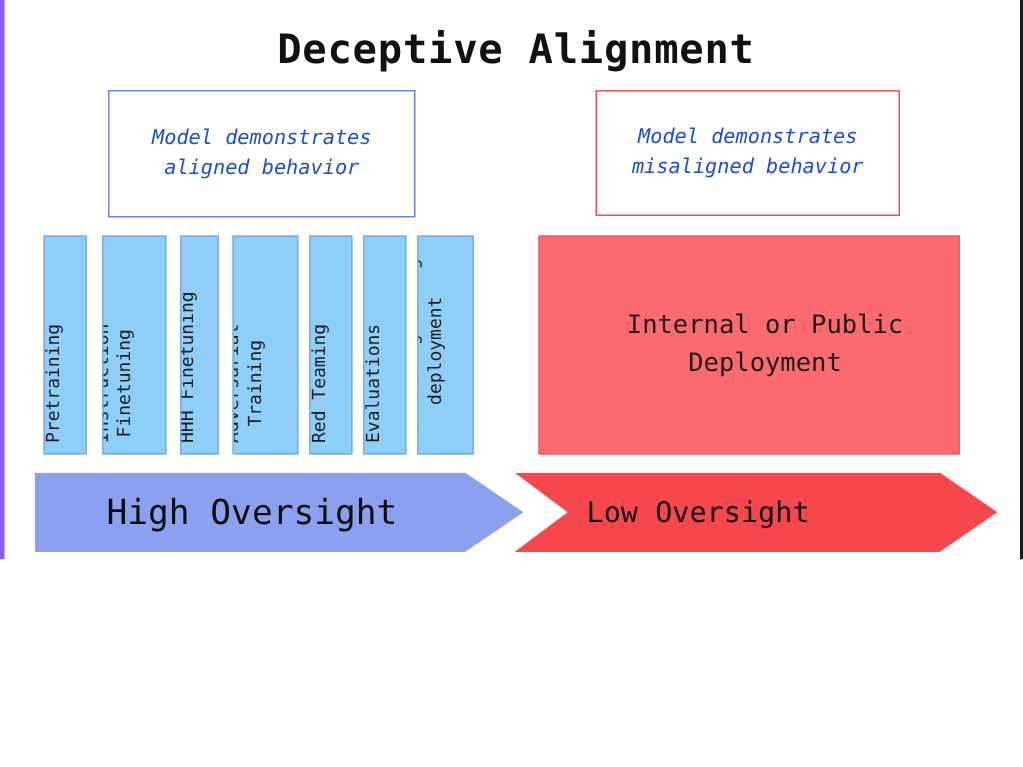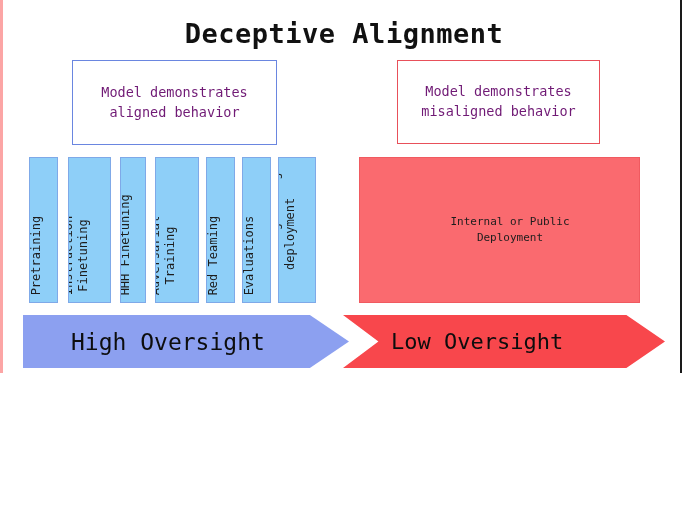--- a/index.html
+++ b/index.html
@@ -7,21 +7,21 @@
     padding: 0;
     background: #ffffff;
   }
   #canvas {
     position: relative;
     width: 682px;
     height: 373px;
     background: #ffffff;
     overflow: hidden;
     font-family: "DejaVu Sans Mono", "Liberation Mono", monospace;
-    border-left: 3px solid #fca5a5;
+    border-left: 3px solid #8b5cf6;
     box-sizing: border-box;
   }
   #edge-right {
     position: absolute;
     right: 0; top: 0;
     width: 2px; height: 511px;
     background: #1a1a1a;
   }
 
   
@@ -41,22 +41,23 @@
   .callout {
     position: absolute;
     box-sizing: border-box;
     background: #ffffff;
     display: flex;
     align-items: center;
     justify-content: center;
     text-align: center;
     font-size: 13.5px;
     line-height: 1.45;
-    color: #701a75;
+    color: #1d4ed8;
     white-space: pre-line;
+    font-style: italic;
   }
   #callout-aligned {
     left: 69px; top: 60px;
     width: 205px; height: 85px;
     border: 1.6px solid #6a86e0;
   }
   #callout-misaligned {
     left: 394px; top: 60px;
     width: 203px; height: 84px;
     border: 1.6px solid #e8505a;
@@ -93,21 +94,21 @@
     position: absolute;
     left: 356px; top: 157px;
     width: 281px; height: 146px;
     box-sizing: border-box;
     background: #fa6a6f;
     border: 1.2px solid #f05a60;
     display: flex;
     align-items: center;
     justify-content: center;
     text-align: center;
-    font-size: 11px;
+    font-size: 17px;
     line-height: 1.5;
     color: #1d1d1d;
     white-space: pre-line;
     padding-left: 21px;
   }
 
   
   #arrow-high {
     position: absolute;
     left: 20px; top: 315px;
@@ -127,21 +128,21 @@
     position: absolute;
     left: 340px; top: 315px;
     width: 322px; height: 53px;
     background: #f8474c;
     clip-path: polygon(0 0, 88% 0, 100% 50%, 88% 100%, 0 100%, 11% 50%);
     display: flex;
     align-items: center;
   }
   #arrow-low .arrow-text {
     margin-left: 48px;
-    font-size: 22px;
+    font-size: 19px;
     color: #0d0d0d;
     white-space: nowrap;
   }
 
   
   #loop {
     position: absolute;
     left: 205px; top: 375px;
     width: 280px; height: 60px;
   }

